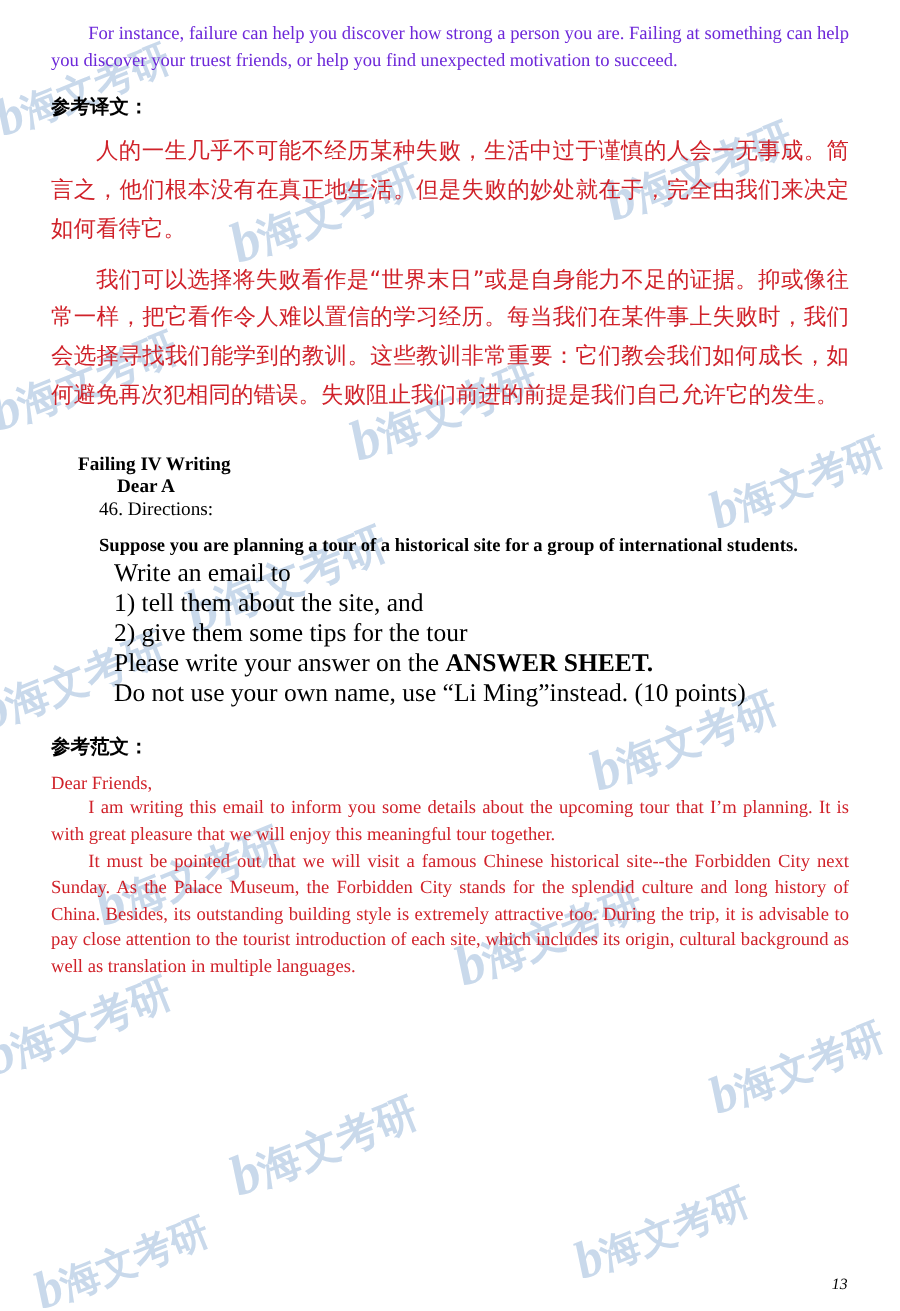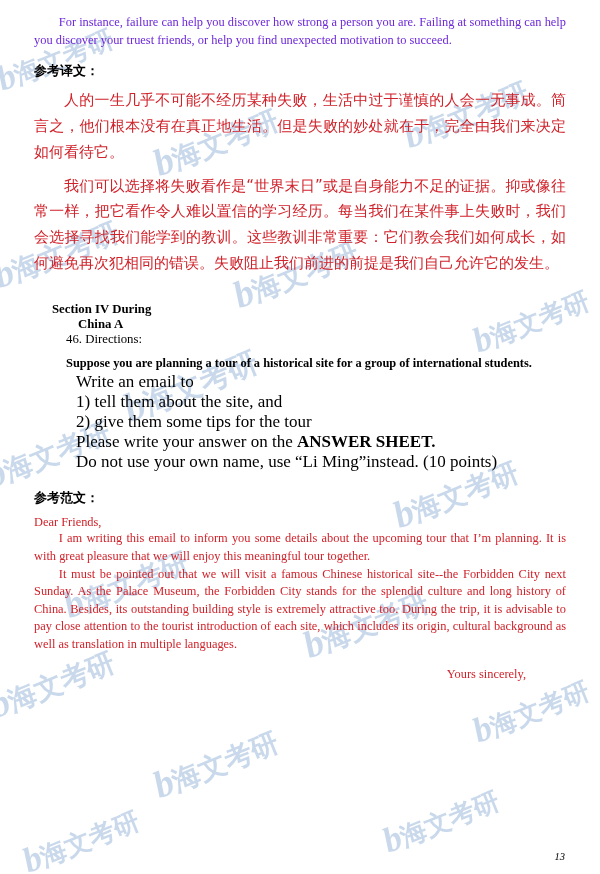--- a/index.html
+++ b/index.html
@@ -169,22 +169,22 @@
 
   <div class="gap-s"></div>
 
   <p class="cn-red indent2">人的一生几乎不可能不经历某种失败，生活中过于谨慎的人会一无事成。简言之，他们根本没有在真正地生活。但是失败的妙处就在于，完全由我们来决定如何看待它。</p>
   <div class="gap-s"></div>
   <p class="cn-red indent2">我们可以选择将失败看作是“世界末日”或是自身能力不足的证据。抑或像往常一样，把它看作令人难以置信的学习经历。每当我们在某件事上失败时，我们会选择寻找我们能学到的教训。这些教训非常重要：它们教会我们如何成长，如何避免再次犯相同的错误。失败阻止我们前进的前提是我们自己允许它的发生。</p>
   <div class="gap-s"></div>
 
   <div class="gap-l"></div>
 
-  <div class="sec-title">Section IV During</div>
-  <div class="sub-title">China A</div>
+  <div class="sec-title">Failing IV Writing</div>
+  <div class="sub-title">Dear A</div>
   <div class="dir-title">46. Directions:</div>
 
   <div class="gap-s"></div>
 
   <p class="body-block">Suppose you are planning a tour of a historical site for a group of international students.</p>
   <div class="body-line hang">Write an email to</div>
   <div class="body-line hang">1) tell them about the site, and</div>
   <div class="body-line hang">2) give them some tips for the tour</div>
   <div class="body-line hang"><span>Please write your answer on the </span><b class="inline">ANSWER SHEET.</b></div>
   <div class="body-line hang">Do not use your own name, use “Li Ming”instead. (10 points)</div>
@@ -194,16 +194,15 @@
   <div class="cn-head">参考范文：</div>
 
   <div class="gap-s"></div>
 
   <div class="en-red">Dear Friends,</div>
   <p class="en-red indent2">I am writing this email to inform you some details about the upcoming tour that I’m planning. It is with great pleasure that we will enjoy this meaningful tour together.</p>
   <p class="en-red indent2">It must be pointed out that we will visit a famous Chinese historical site--the Forbidden City next Sunday. As the Palace Museum, the Forbidden City stands for the splendid culture and long history of China. Besides, its outstanding building style is extremely attractive too. During the trip, it is advisable to pay close attention to the tourist introduction of each site, which includes its origin, cultural background as well as translation in multiple languages.</p>
 
   <div class="gap-m"></div>
 
-  <div class="sig">Yours sincerely,</div>
 </div>
 
 <div class="page-num">13</div>
 
 </body></html>

